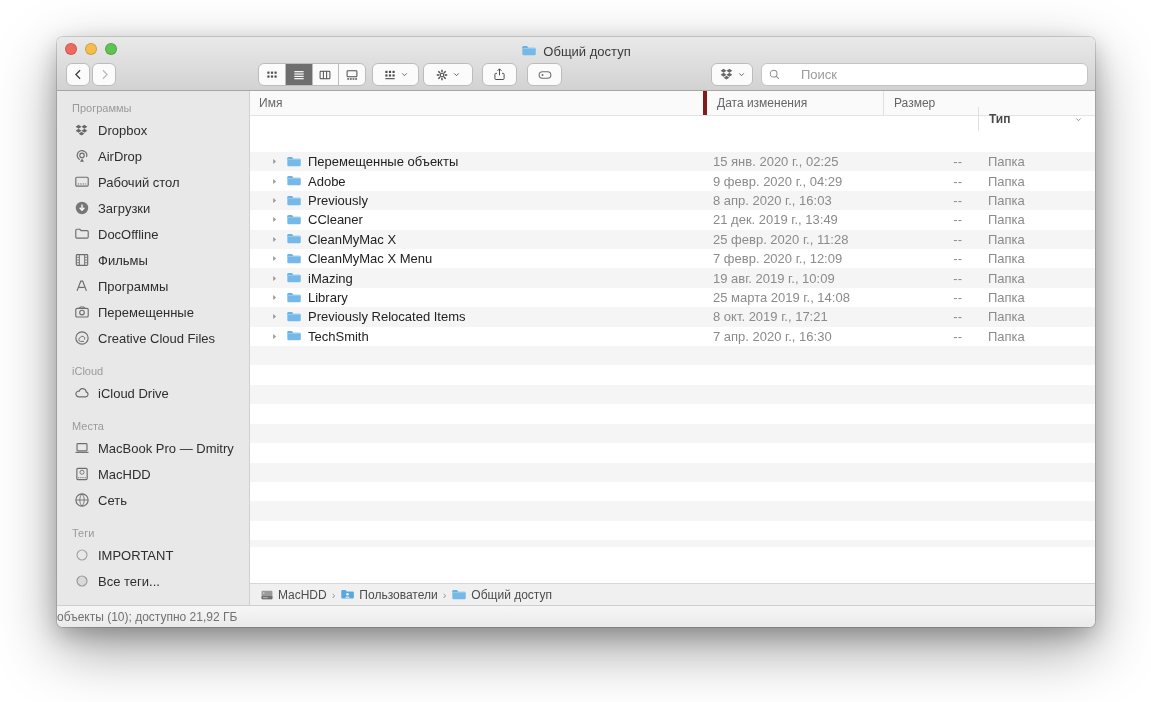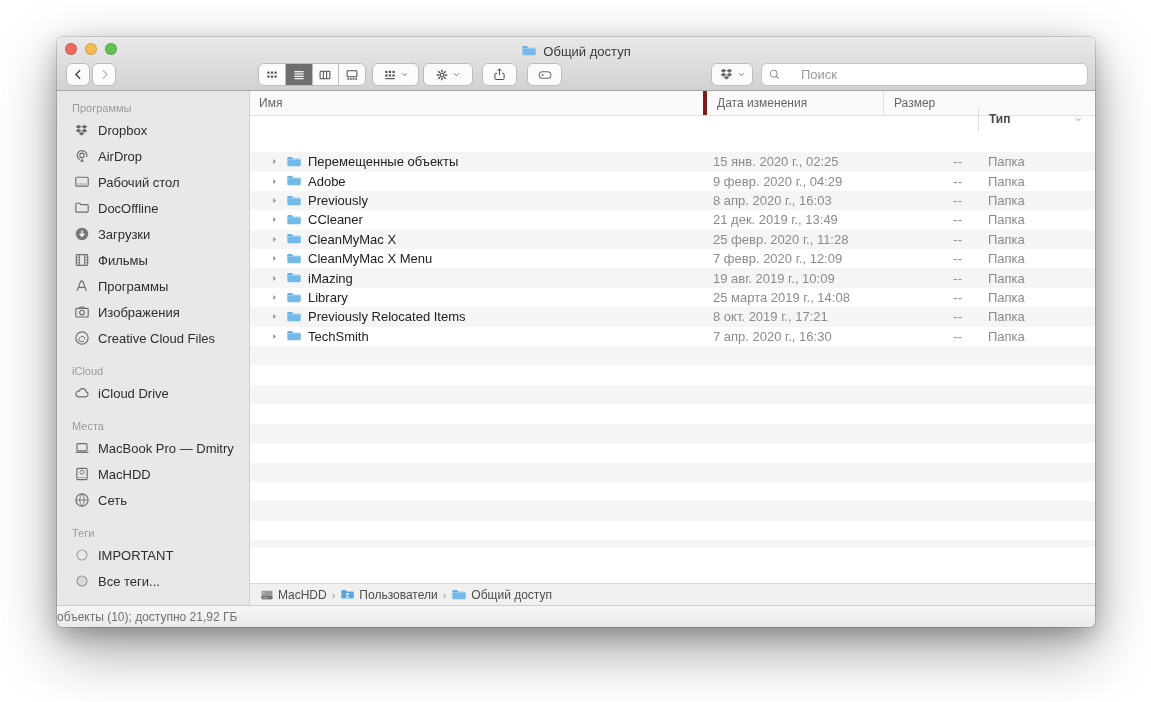--- a/index.html
+++ b/index.html
@@ -260,38 +260,38 @@
               <svg width="16" height="16" viewBox="0 0 18 18">
                 <rect x="2" y="3.7" width="14" height="10" rx="1.3" stroke="#6d6d6d" stroke-width="1.3" fill="none"></rect>
                 <path d="M4.2 11.2 h9.6" stroke="#6d6d6d" stroke-width="1.1" stroke-dasharray="1.5 1.3"></path>
               </svg>
             </span>
             <span>Рабочий стол</span>
           </div>
           <div class="sb-item">
             <span class="ic">
               <svg width="16" height="16" viewBox="0 0 18 18">
-                <path d="M2 5 q0-1.3 1.3-1.3 h3.3 l1.4 1.5 h6.7 q1.3 0 1.3 1.3 v5.8 q0 1.3-1.3 1.3 H3.3 Q2 13.6 2 12.3 Z" stroke="#6d6d6d" stroke-width="1.3" fill="none"></path>
-              </svg>
-            </span>
-            <span>DocOffline</span>
-          </div>
-          <div class="sb-item">
-            <span class="ic">
-              <svg width="16" height="16" viewBox="0 0 18 18">
                 <circle cx="9" cy="9" r="7" fill="#777777"></circle>
                 <path d="M9 5 v6" stroke="#ffffff" stroke-width="1.5"></path>
                 <path d="M6.4 8.7 L9 11.5 L11.6 8.7" stroke="#ffffff" stroke-width="1.5" fill="none"></path>
               </svg>
             </span>
             <span>Загрузки</span>
           </div>
           <div class="sb-item">
             <span class="ic">
               <svg width="16" height="16" viewBox="0 0 18 18">
+                <path d="M2 5 q0-1.3 1.3-1.3 h3.3 l1.4 1.5 h6.7 q1.3 0 1.3 1.3 v5.8 q0 1.3-1.3 1.3 H3.3 Q2 13.6 2 12.3 Z" stroke="#6d6d6d" stroke-width="1.3" fill="none"></path>
+              </svg>
+            </span>
+            <span>DocOffline</span>
+          </div>
+          <div class="sb-item">
+            <span class="ic">
+              <svg width="16" height="16" viewBox="0 0 18 18">
                 <rect x="2.6" y="3" width="12.8" height="12" rx="1" stroke="#6d6d6d" stroke-width="1.3" fill="none"></rect>
                 <path d="M6 3.2 v11.6 M12 3.2 v11.6" stroke="#6d6d6d" stroke-width="1.1"></path>
                 <path d="M2.8 6 h3 M2.8 9 h3 M2.8 12 h3 M12.2 6 h3 M12.2 9 h3 M12.2 12 h3" stroke="#6d6d6d" stroke-width="0.9"></path>
               </svg>
             </span>
             <span>Фильмы</span>
           </div>
           <div class="sb-item">
             <span class="ic">
               <svg width="16" height="16" viewBox="0 0 18 18">
@@ -302,21 +302,21 @@
             <span>Программы</span>
           </div>
           <div class="sb-item">
             <span class="ic">
               <svg width="16" height="16" viewBox="0 0 18 18">
                 <rect x="2" y="5" width="14" height="9.6" rx="1.5" stroke="#6d6d6d" stroke-width="1.3" fill="none"></rect>
                 <path d="M6 5 L7.1 3.4 h3.8 L12 5" stroke="#6d6d6d" stroke-width="1.3" fill="none"></path>
                 <circle cx="9" cy="9.6" r="2.6" stroke="#6d6d6d" stroke-width="1.3" fill="none"></circle>
               </svg>
             </span>
-            <span>Изображения</span>
+            <span>Перемещенные</span>
           </div>
           <div class="sb-item">
             <span class="ic">
               <svg width="16" height="16" viewBox="0 0 18 18">
                 <circle cx="9" cy="9" r="6.9" stroke="#6d6d6d" stroke-width="1.3" fill="none"></circle>
                 <path d="M11.9 10.8 a2.7 2.7 0 1 0-5-2.1 a2.1 2.1 0 0 0 .3 4.1 h4" stroke="#6d6d6d" stroke-width="1.1" fill="none"></path>
               </svg>
             </span>
             <span>Creative Cloud Files</span>
           </div>

